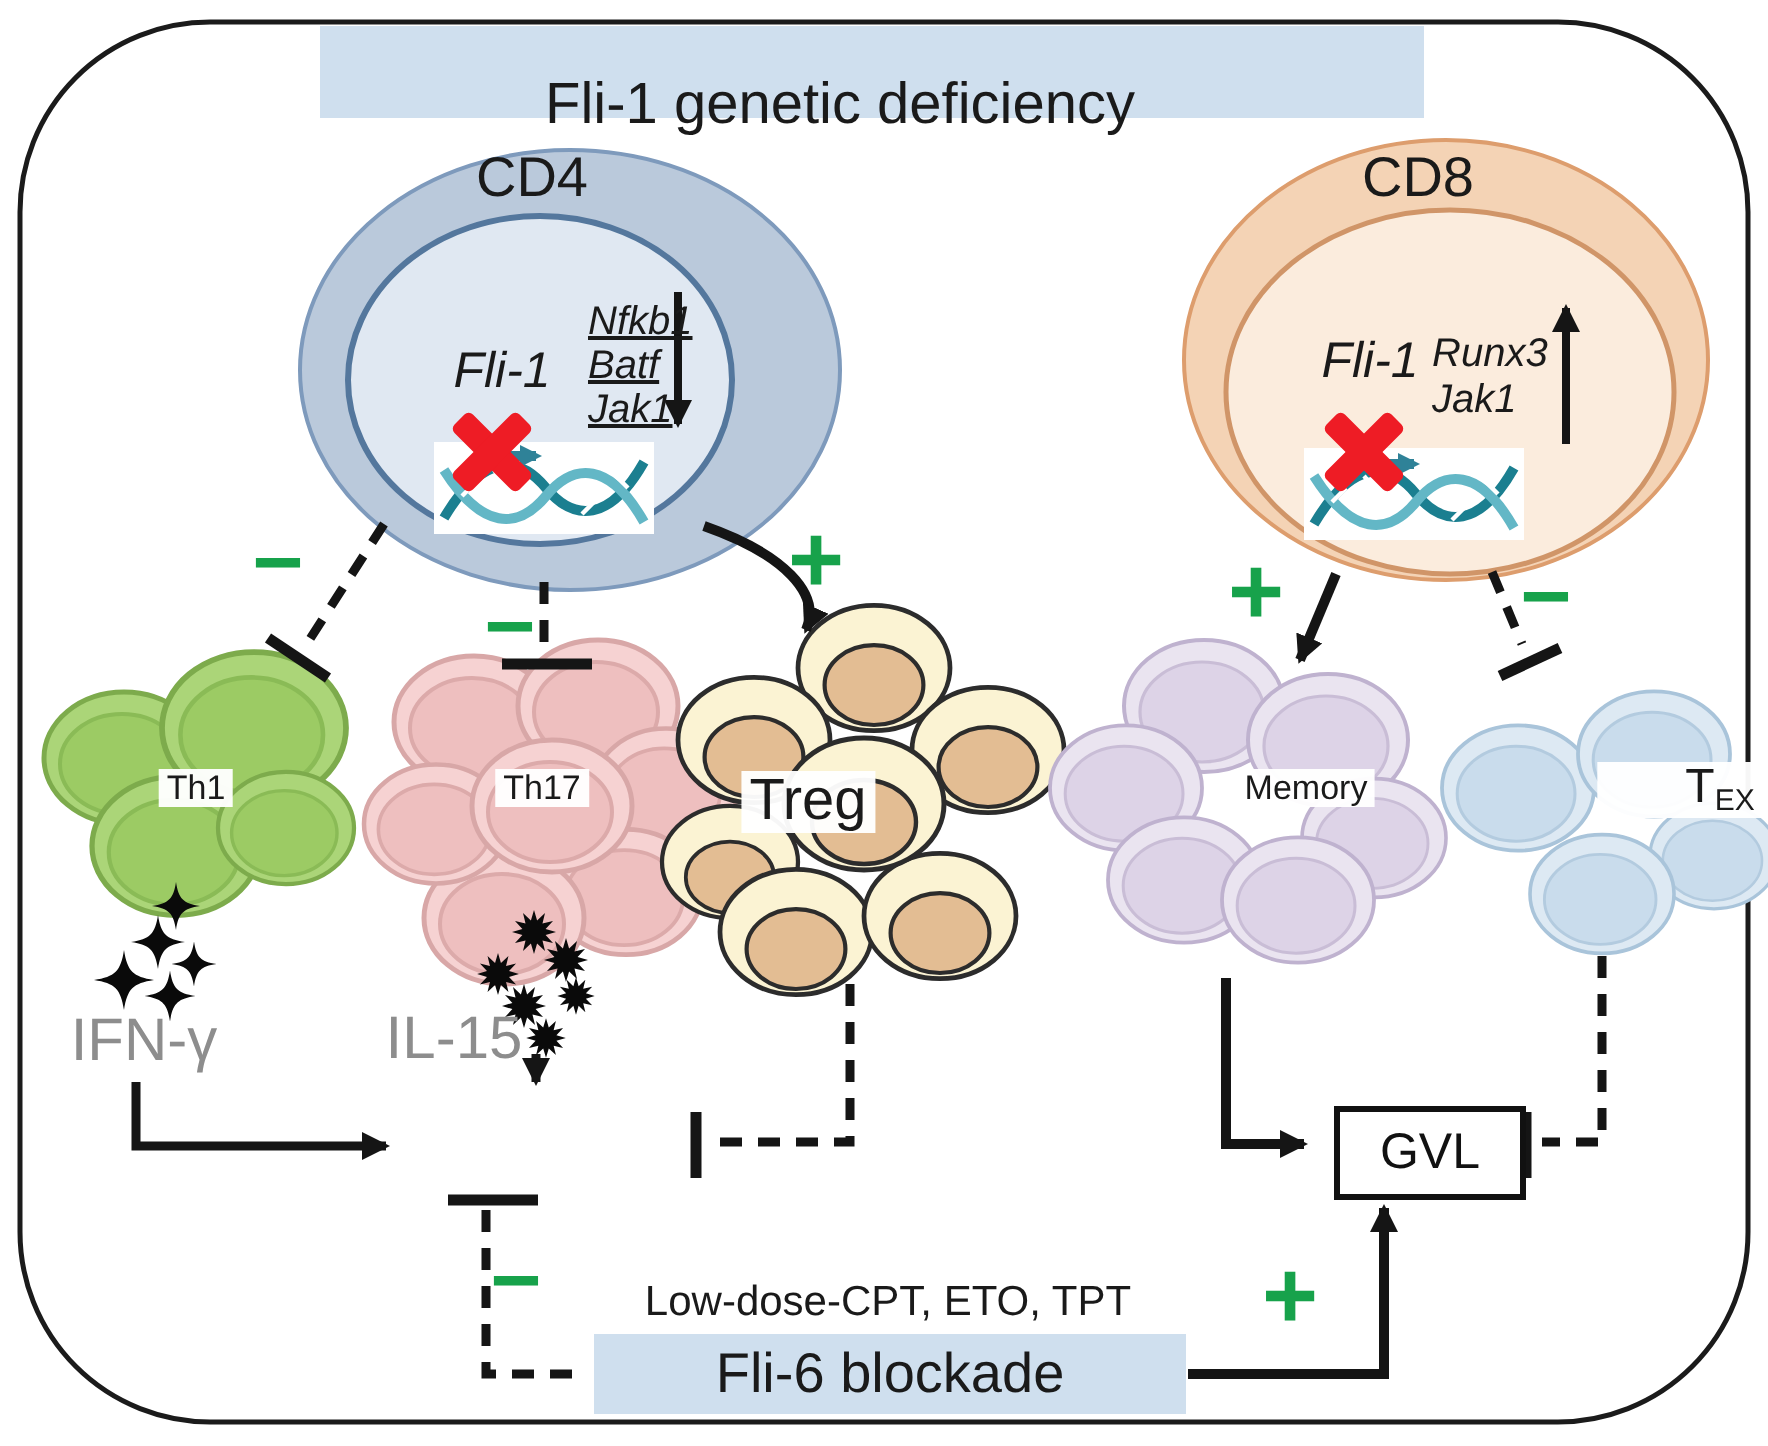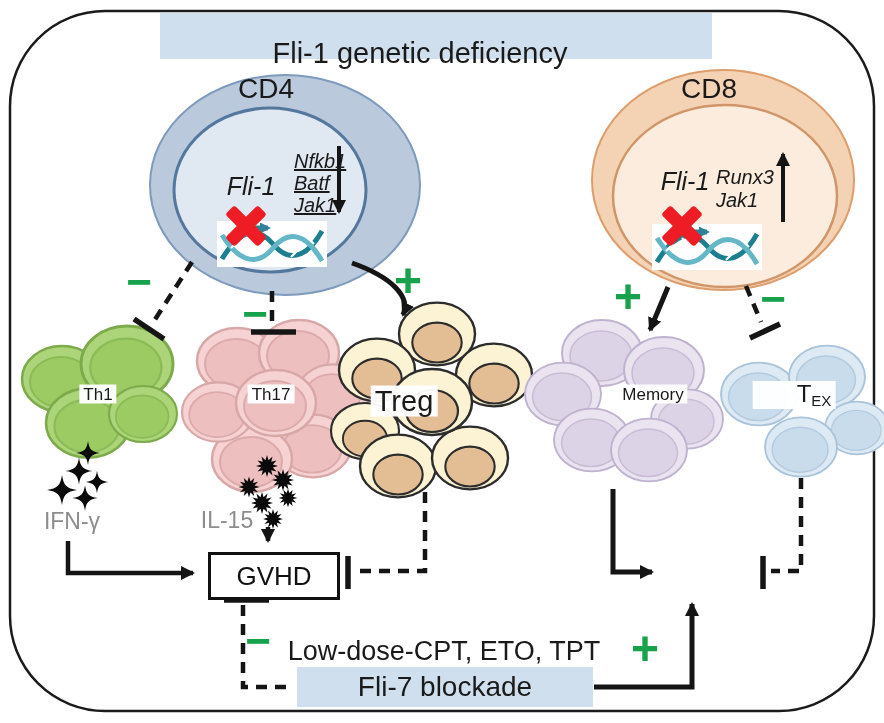--- a/index.html
+++ b/index.html
@@ -14,26 +14,26 @@
   svg.overlay{position:absolute; left:0; top:0; z-index:3;}
   .lbl{
     position:absolute; transform:translate(-50%,-50%); white-space:nowrap;
     color:#1a1a1a; z-index:4; line-height:1;
   }
   .title-text{font-size:29px;}
   .cell-name{font-size:28px;}
   .fli1{font-style:italic; font-size:25px;margin-left:41px;}
   .genes{position:absolute; z-index:4; font-style:italic; font-size:20px; line-height:22px; color:#1a1a1a;}
   .chip{background:rgba(255,255,255,0.96); padding:1px 4px; font-size:17px;}
-  .cytokine{font-size:23px; color:#8d8d8d;}
+  .cytokine{font-size:30px; color:#8d8d8d;}
   .outcome-box{
     position:absolute; border:3px solid #111; background:#fff; z-index:4;
     display:flex; align-items:center; justify-content:center; font-size:26px; color:#111;
   }
-  .drugs{font-size:27px;}
+  .drugs{font-size:21px;}
   .blockade-text{font-size:28px;}
   .sign{font-weight:bold; color:#17a24b; z-index:5;}
   .sign.plus{font-size:48px;}
   .sign.minus{font-size:44px;}
   sub.tex-sub{font-size:15px; vertical-align:-4px;}
 </style>
 </head>
 <body>
 
 <div class="canvas">
@@ -269,33 +269,33 @@
   </div>
   <div class="genes" style="left:716px; top:166px; line-height:23px;">
     <div>Runx3</div>
     <div>Jak1</div>
   </div>
 
   <div class="lbl chip" style="left:98px; top:394px;">Th1</div>
   <div class="lbl chip" style="left:271px; top:394px;">Th17</div>
   <div class="lbl chip" style="left:404px; top:401px; font-size:29px;">Treg</div>
   <div class="lbl chip" style="left:617px; top:394px;margin-left:36px;">Memory</div>
-  <div class="lbl chip" style="left:794px; top:395px; font-size:24px;padding-left:44px;">
+  <div class="lbl chip" style="left:840px; top:395px; font-size:24px;padding-left:44px;">
     <span>T</span><sub class="tex-sub">EX</sub>
   </div>
 
   <div class="lbl cytokine" style="left:72px; top:521px;">IFN-γ</div>
   <div class="lbl cytokine" style="left:227px; top:520px;">IL-15</div>
 
-  <div class="outcome-box" style="left:208px; top:552px; width:126px; height:42px;">
-    <span>GVHD</span>
+  <div class="outcome-box" style="left:667px; top:553px; width:90px; height:41px; font-size:25px;">
+    <span>GVL</span>
   </div>
 
   <div class="lbl drugs" style="left:444px; top:651px;">Low-dose-CPT, ETO, TPT</div>
-  <div class="lbl blockade-text" style="left:445px; top:687px;">Fli-7 blockade</div>
+  <div class="lbl blockade-text" style="left:445px; top:687px;">Fli-6 blockade</div>
 
   <div class="lbl sign minus" style="left:139px; top:282px;">−</div>
   <div class="lbl sign minus" style="left:255px; top:314px;">−</div>
   <div class="lbl sign plus" style="left:408px; top:281px;">+</div>
   <div class="lbl sign plus" style="left:628px; top:297px;">+</div>
   <div class="lbl sign minus" style="left:773px; top:299px;">−</div>
   <div class="lbl sign minus" style="left:258px; top:641px;">−</div>
   <div class="lbl sign plus" style="left:645px; top:649px;">+</div>
 
 </div>

